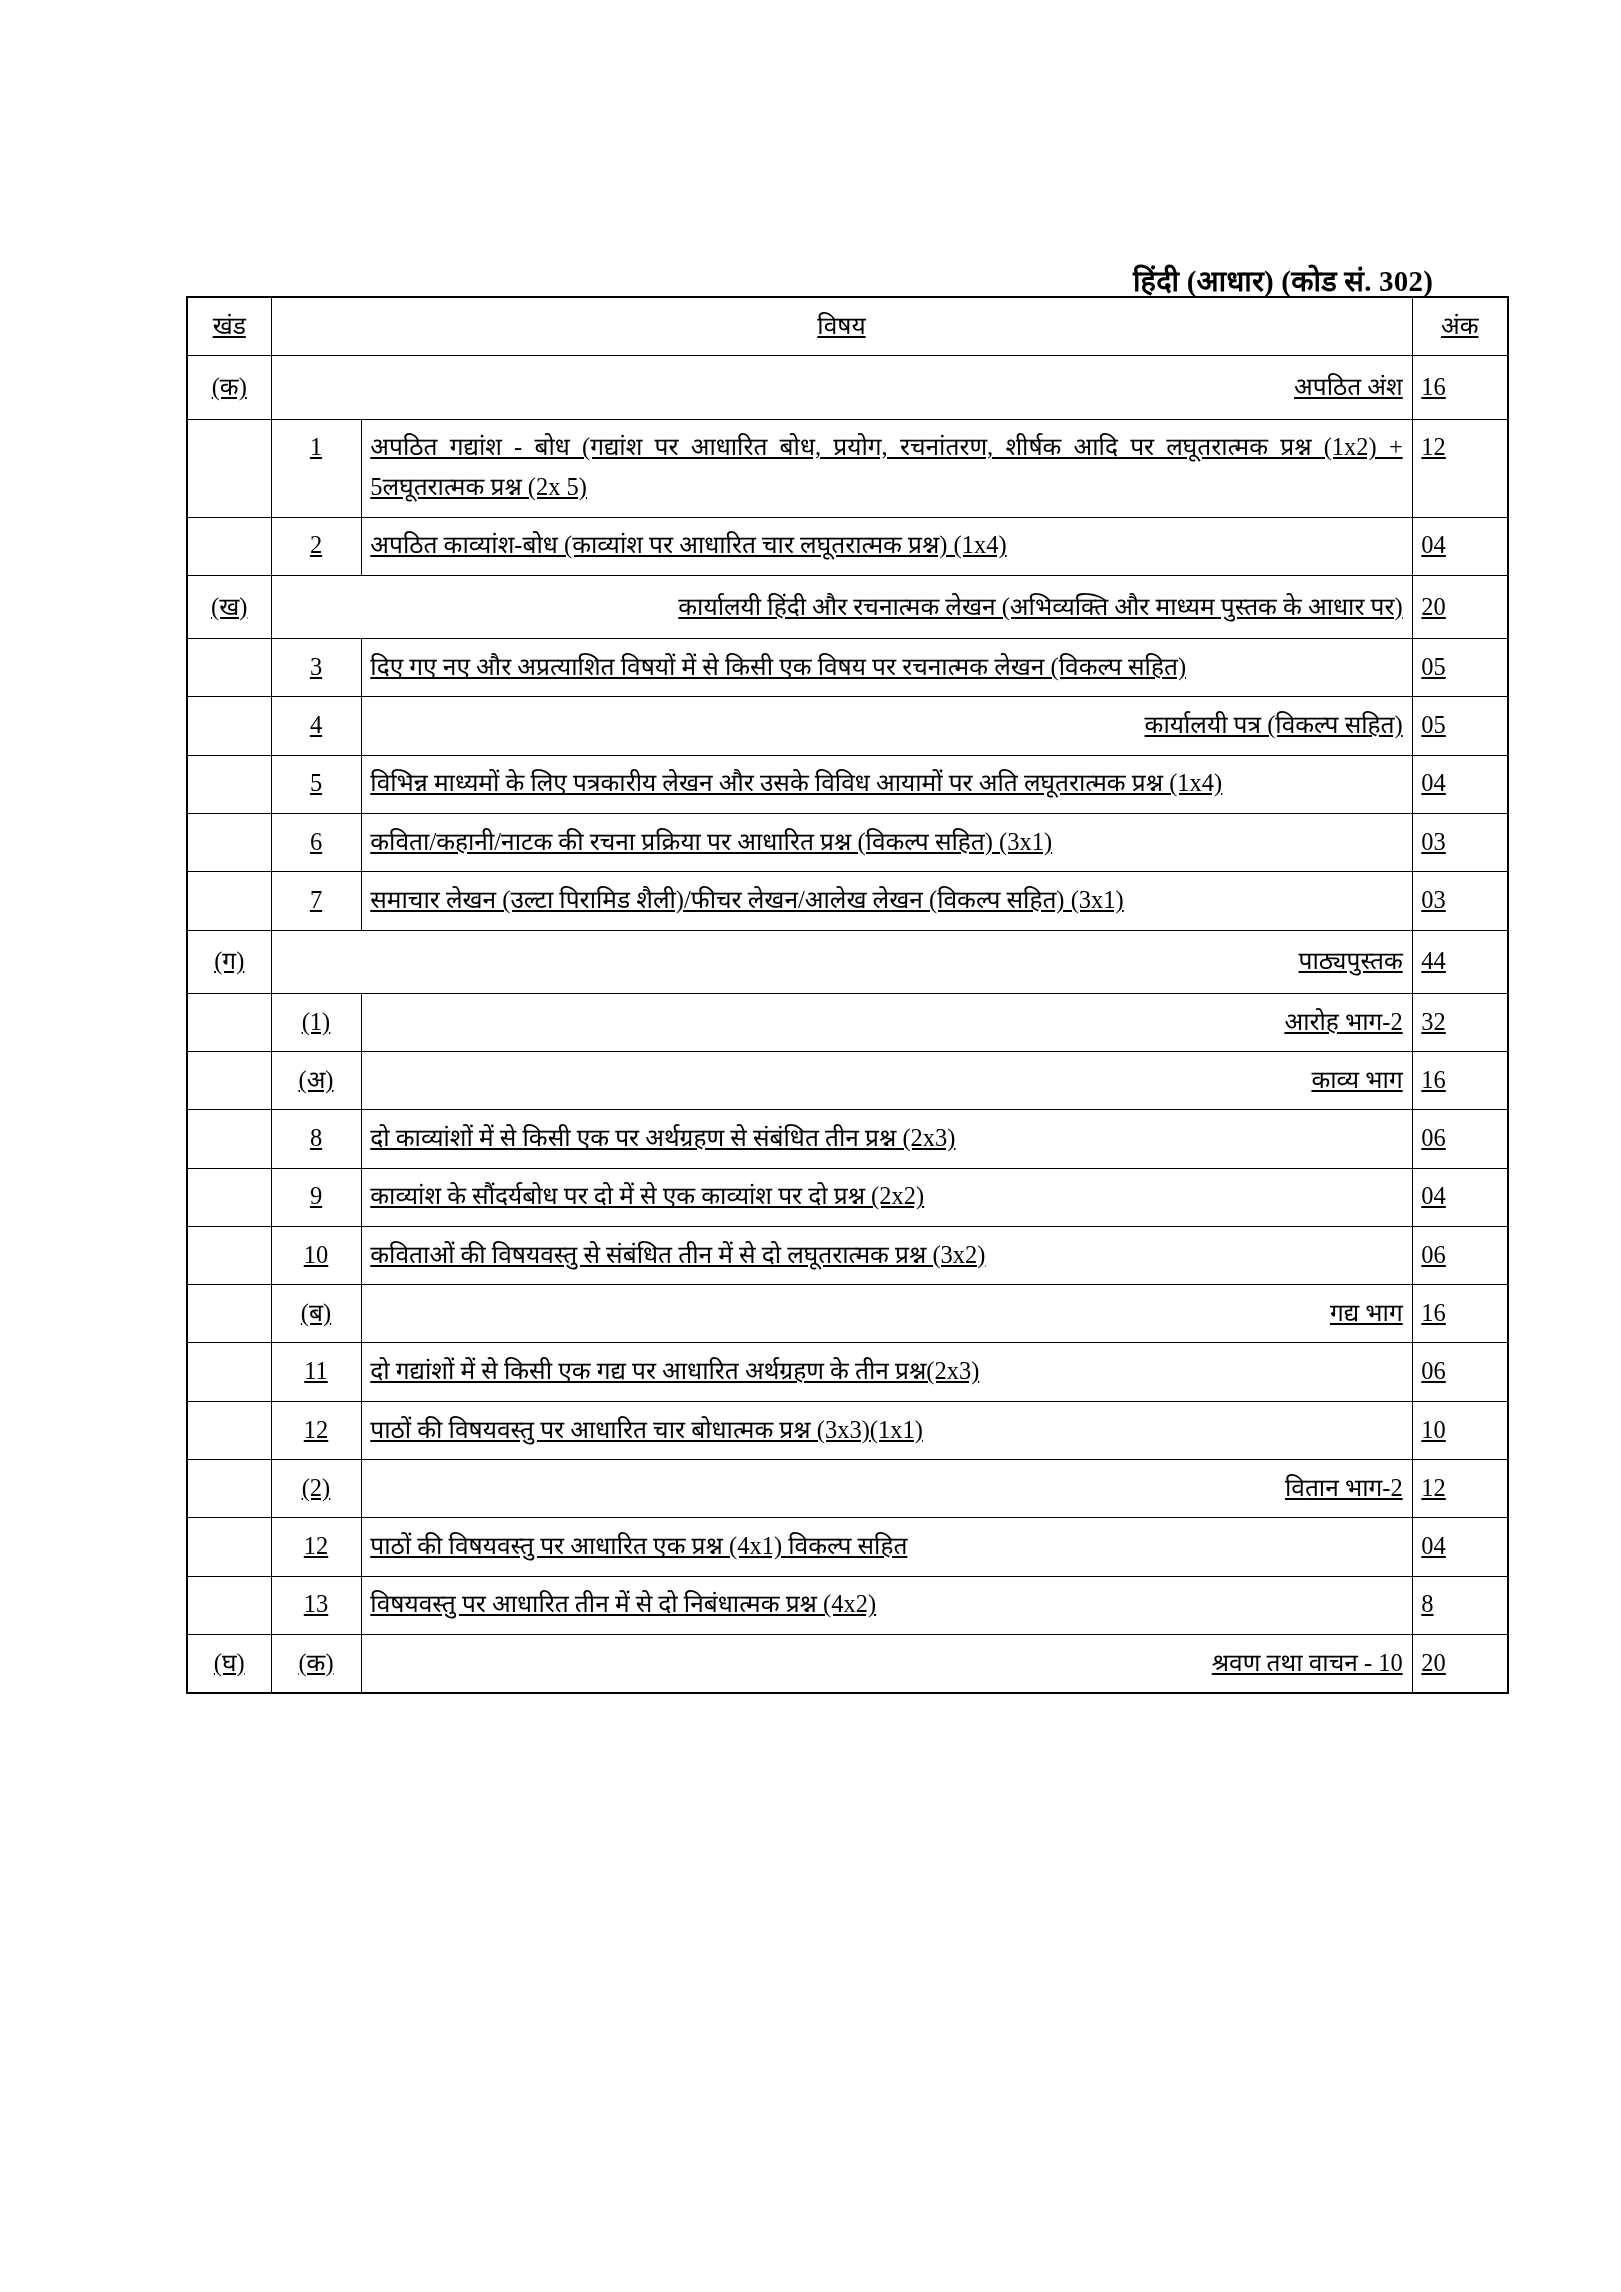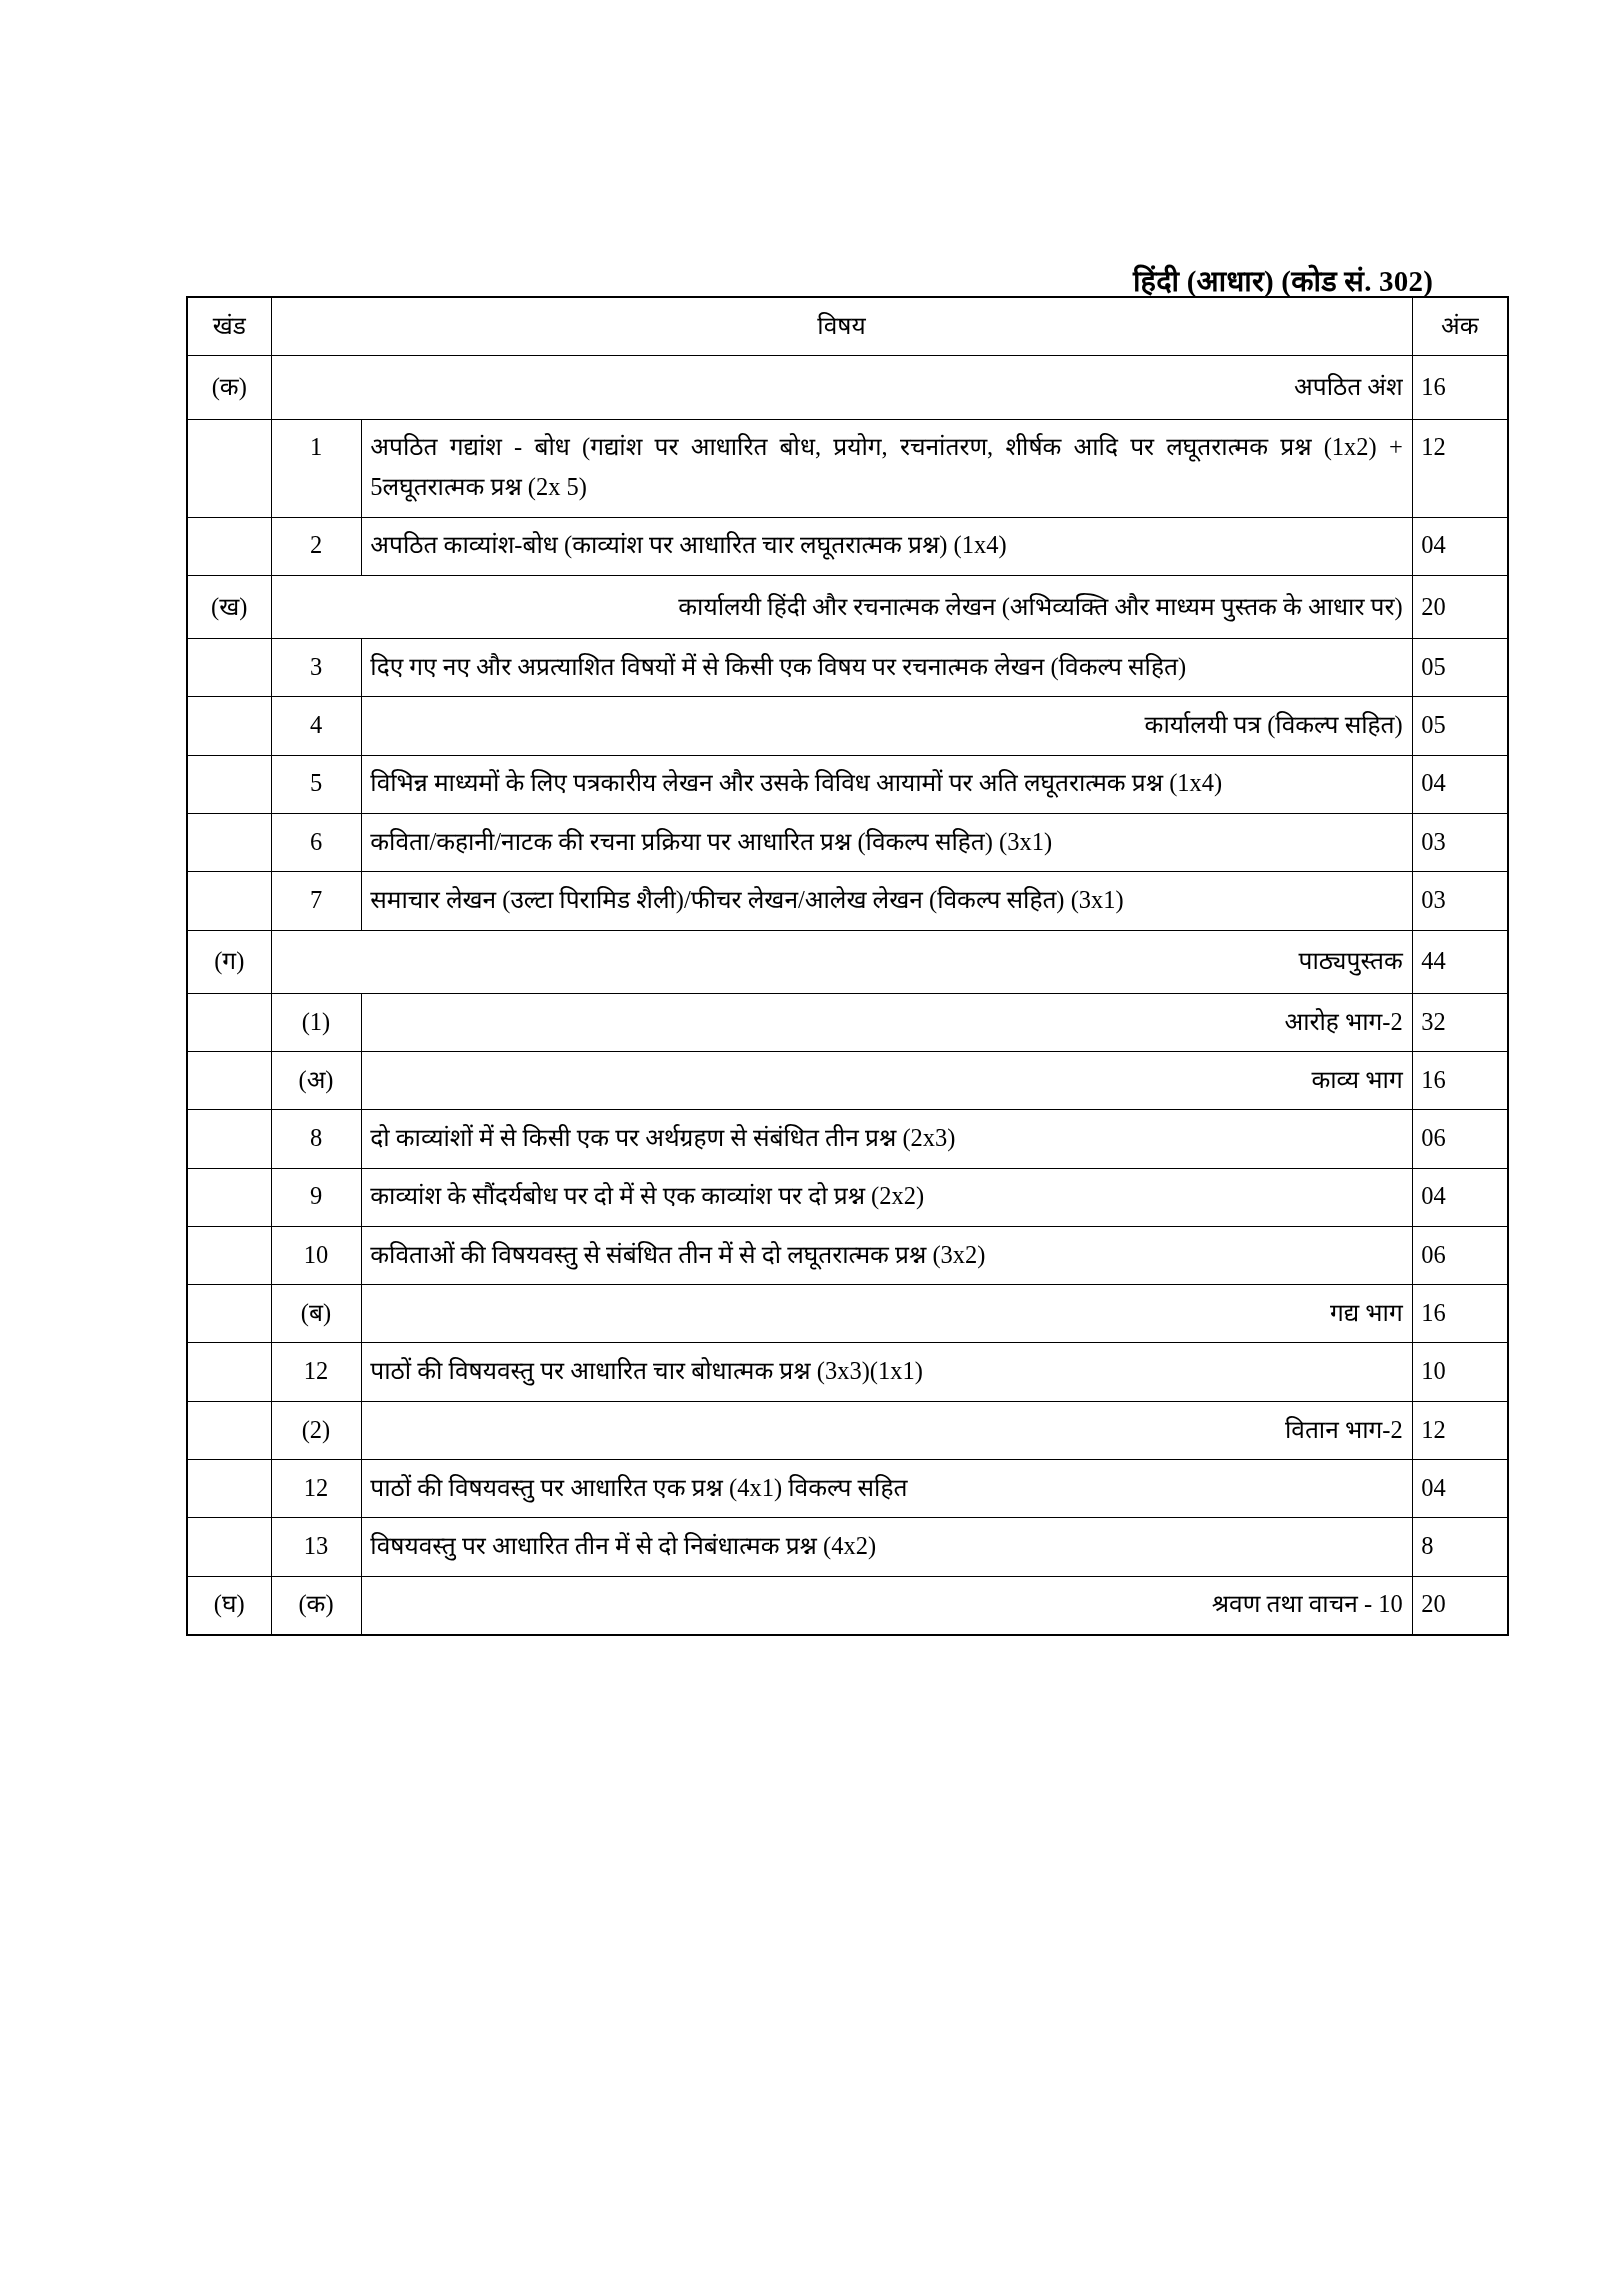--- a/index.html
+++ b/index.html
@@ -40,20 +40,21 @@
     line-height: 1.0;
     margin: 21.6px 0 15.7px 0;
     padding-right: 73px;
   }
 
   table.syllabus {
     border-collapse: collapse;
     width: 1321px;
     table-layout: fixed;
     border: 2.5px solid #000;
+    text-decoration: underline;
   }
   table.syllabus td, table.syllabus th {
     border: 1.6px solid #000;
     vertical-align: top;
     padding: 7.8px 8.8px 9.8px 8.8px;
     font-size: 24.5px;
     line-height: 1.62;
     font-weight: normal;
   }
 
@@ -207,20 +208,26 @@
           <td class="marks">06</td>
         </tr>
         <tr>
           <td class="sec"></td>
           <td class="num">(ब)</td>
           <td class="sub plain">गद्य भाग</td>
           <td class="marks">16</td>
         </tr>
         <tr>
           <td class="sec"></td>
+          <td class="num">11</td>
+          <td class="sub">दो गद्यांशों में से किसी एक गद्य पर आधारित अर्थग्रहण के तीन प्रश्न(2x3)</td>
+          <td class="marks">06</td>
+        </tr>
+        <tr>
+          <td class="sec"></td>
           <td class="num">12</td>
           <td class="sub">पाठों की विषयवस्तु पर आधारित चार बोधात्मक प्रश्न (3x3)(1x1)</td>
           <td class="marks">10</td>
         </tr>
         <tr>
           <td class="sec"></td>
           <td class="num">(2)</td>
           <td class="sub plain bold">वितान भाग-2</td>
           <td class="marks">12</td>
         </tr>

